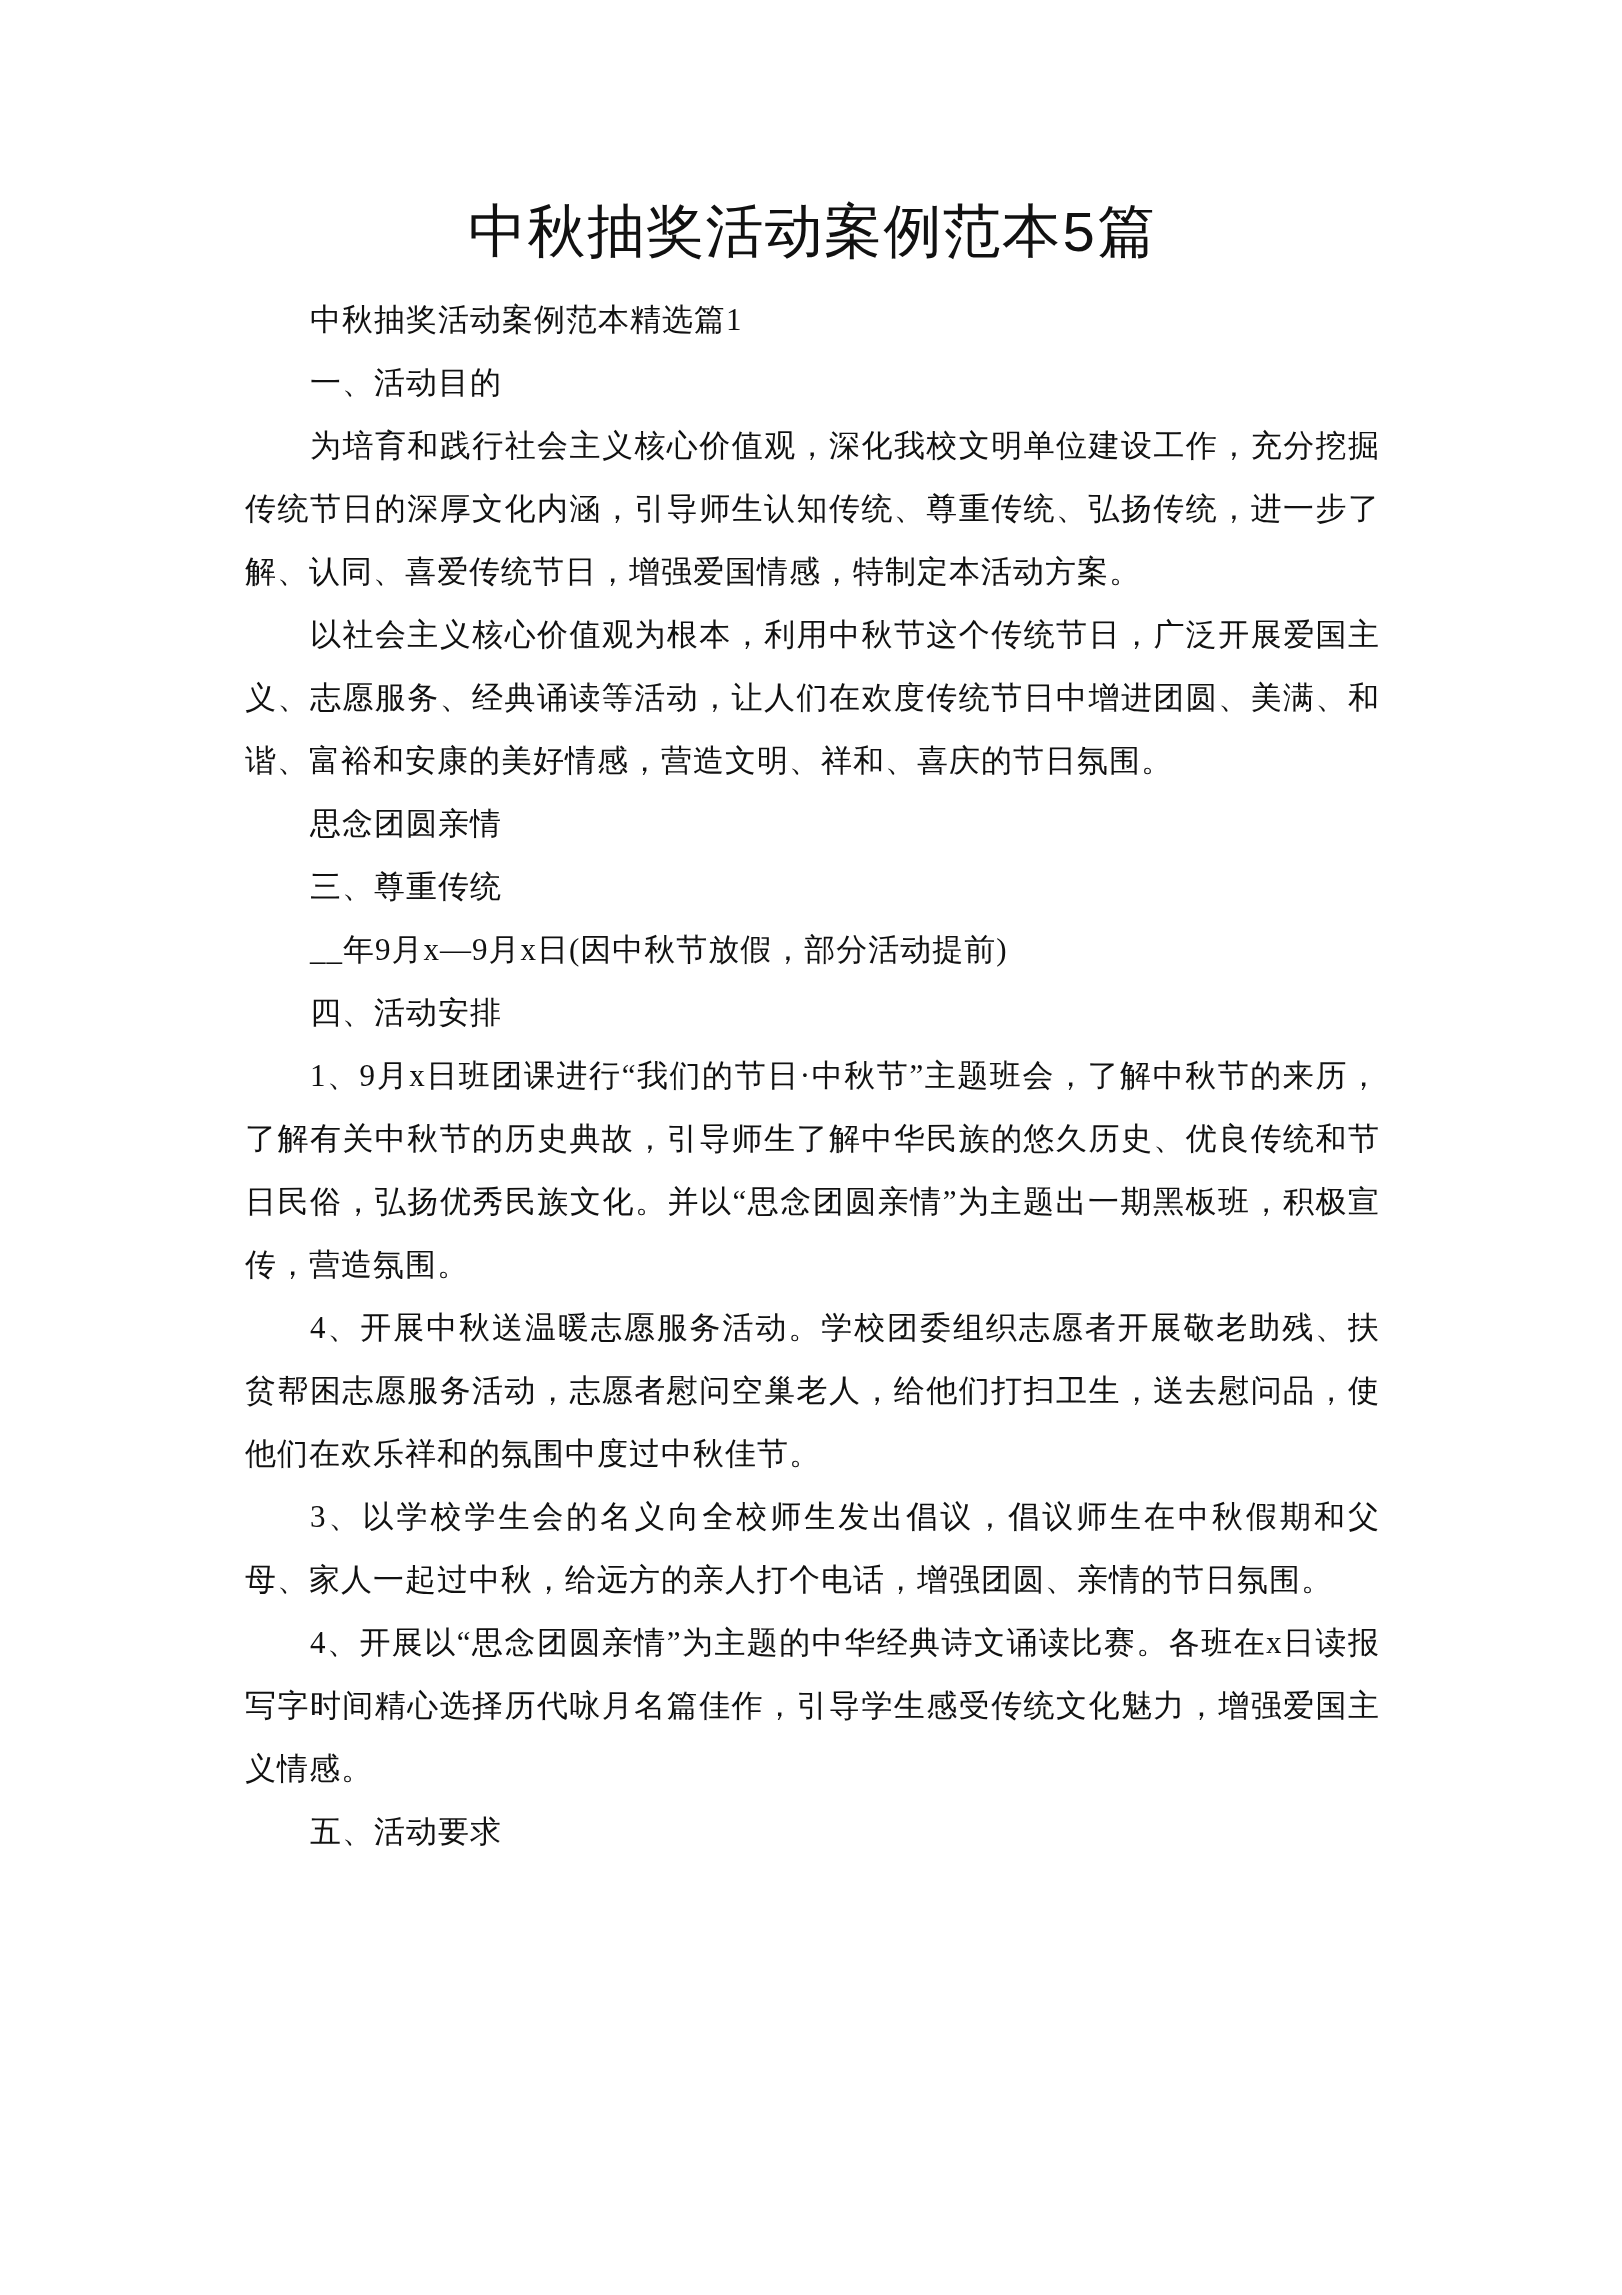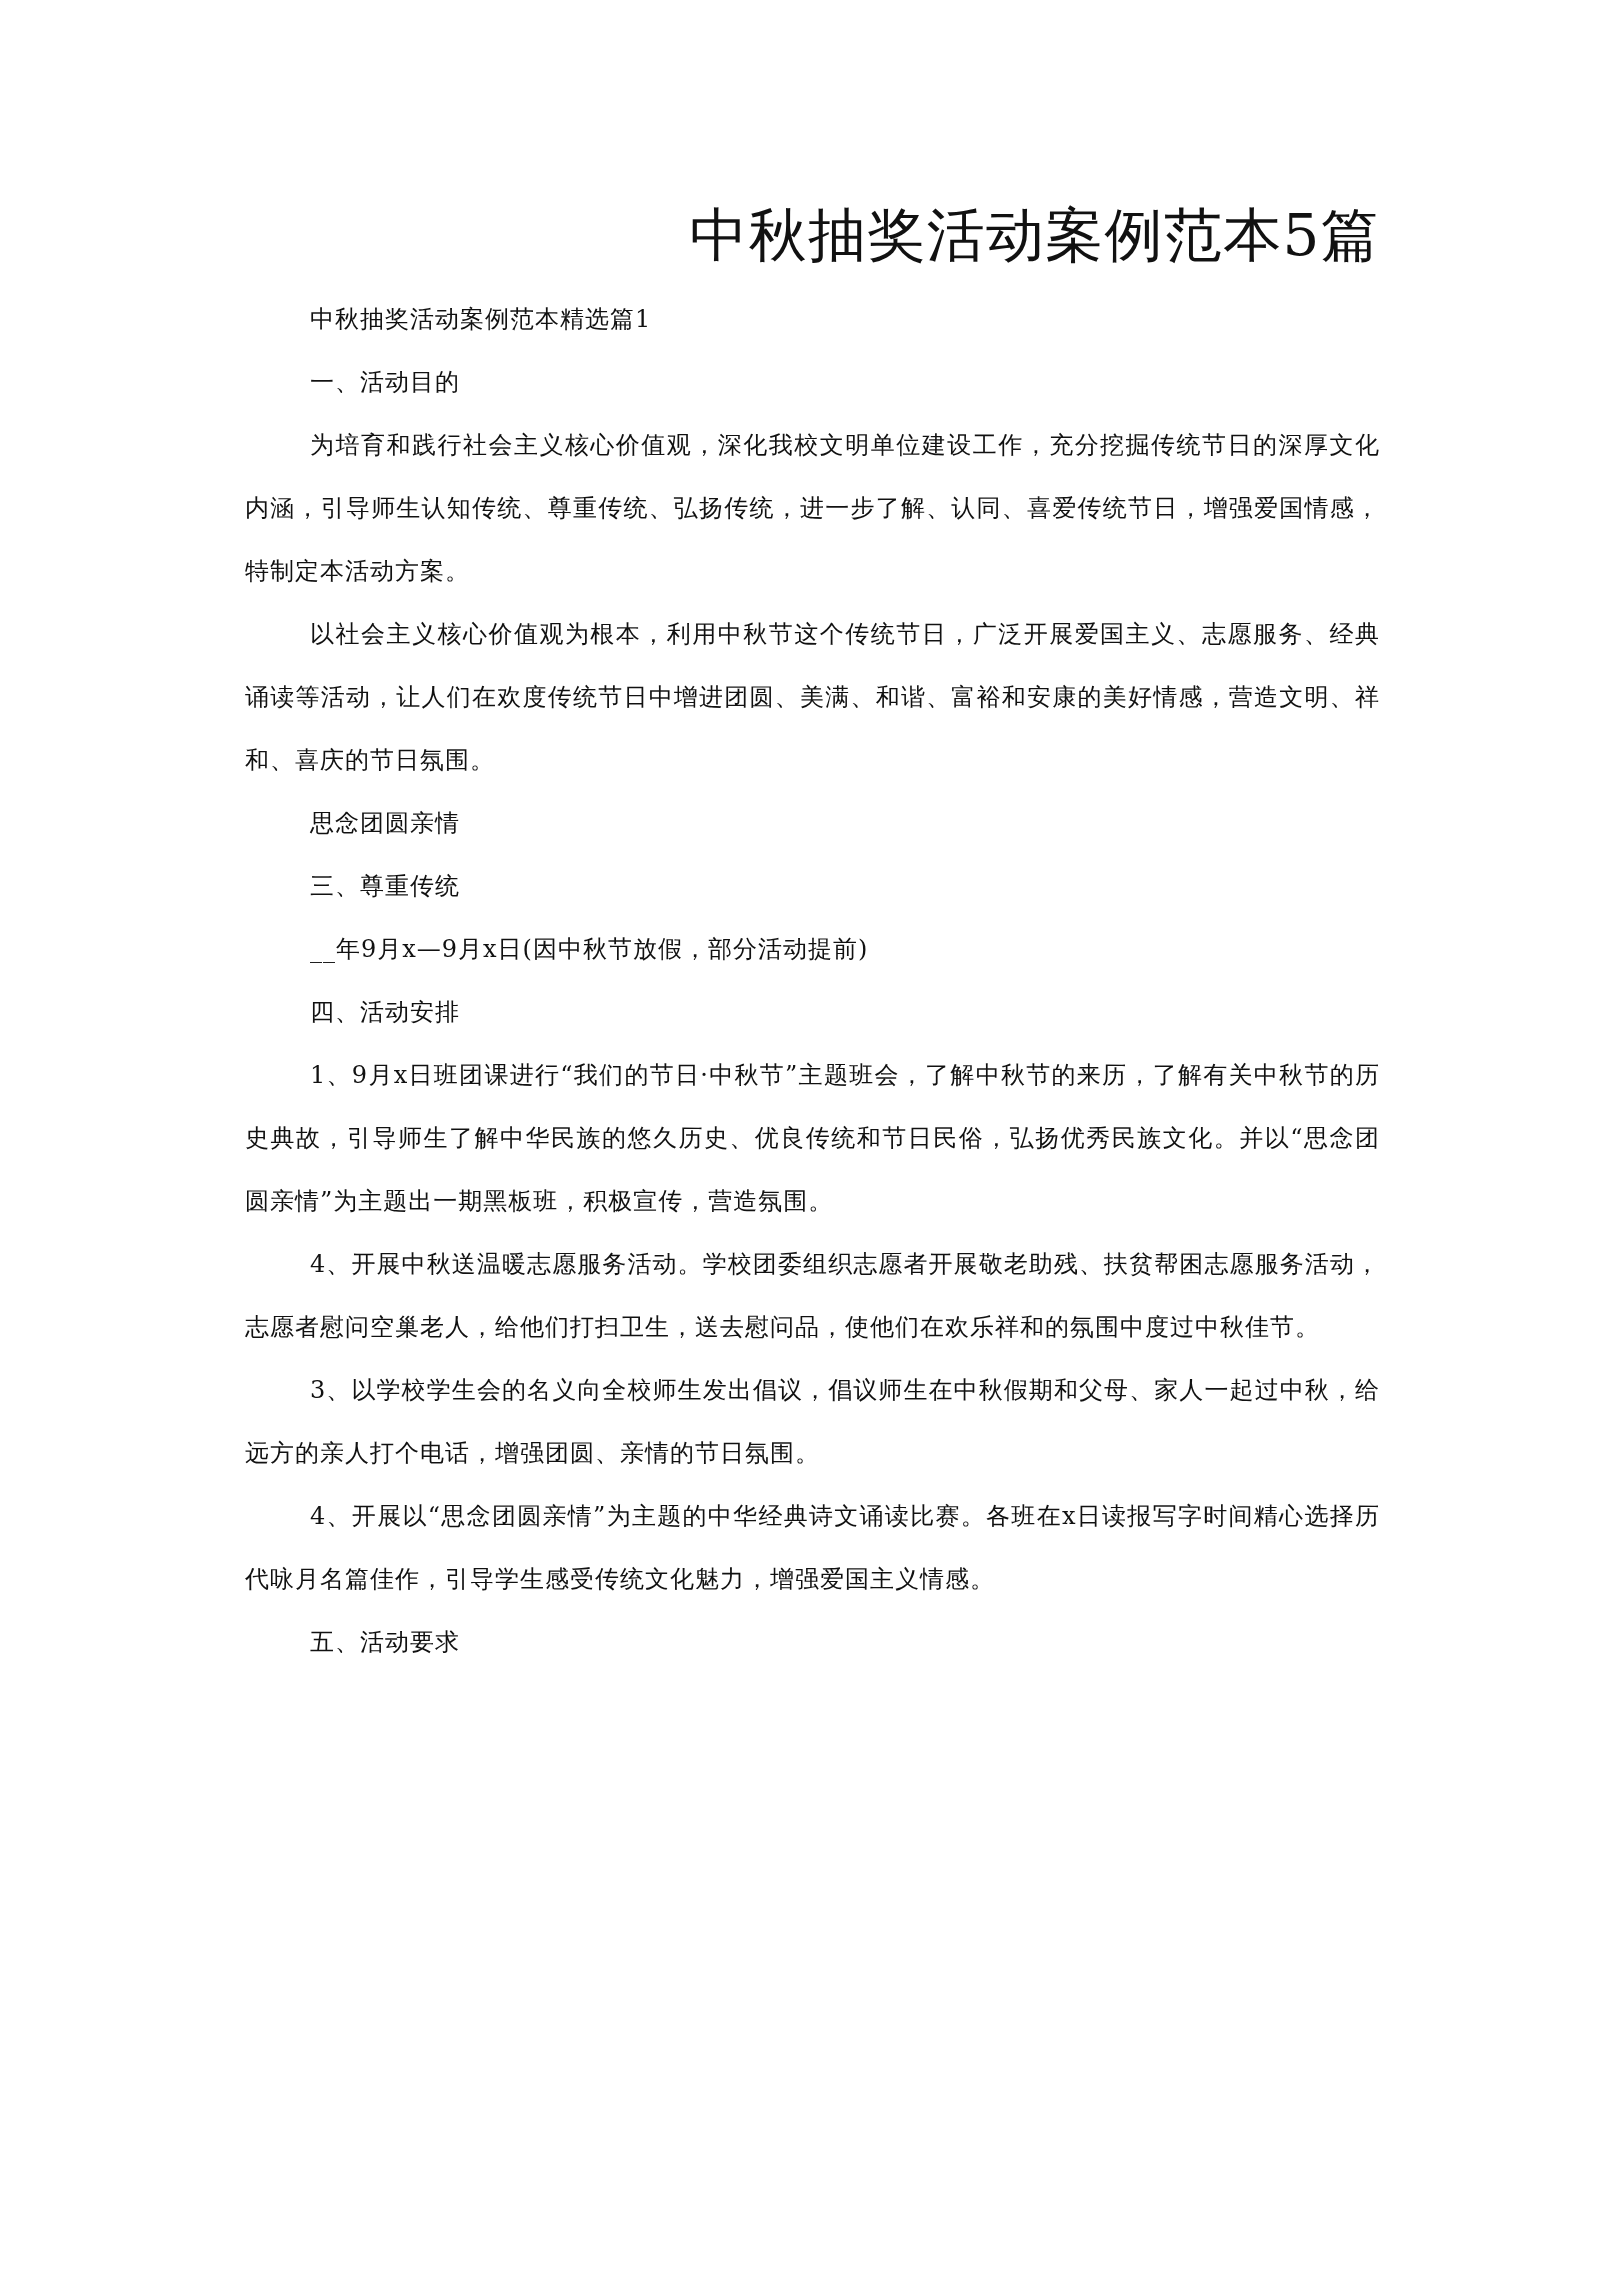--- a/index.html
+++ b/index.html
@@ -19,40 +19,42 @@
     position: absolute;
     left: 245px;
     top: 0;
     width: 1135px;
   }
   .title {
     position: absolute;
     left: 0;
     top: 196px;
     width: 1135px;
-    text-align: right;
+    text-align: center;
     font-size: 58px;
     line-height: 79px;
     letter-spacing: 1.3px;
     margin: 0;
     font-weight: normal;
+    font-family: Liberation Mono, monospace;
   }
   .body {
     position: absolute;
     left: 0;
     top: 288px;
     width: 1135px;
   }
   .p {
     margin: 0;
-    font-size: 24px;
+    font-size: 31px;
     line-height: 63px;
     text-align: justify;
     text-align-last: left;
     letter-spacing: 1px;
+    font-family: Liberation Serif, serif;
   }
   .p.indent {
     text-indent: 65px;
   }
 </style>
 </head>
 <body>
 
 <div class="page">
   <h1 class="title">中秋抽奖活动案例范本5篇</h1>

